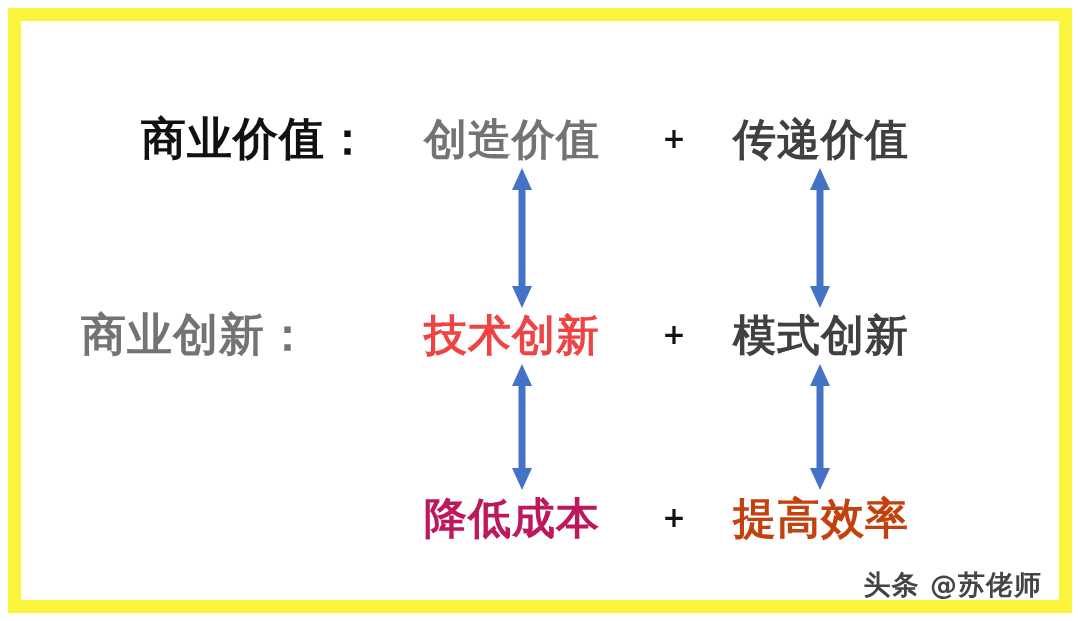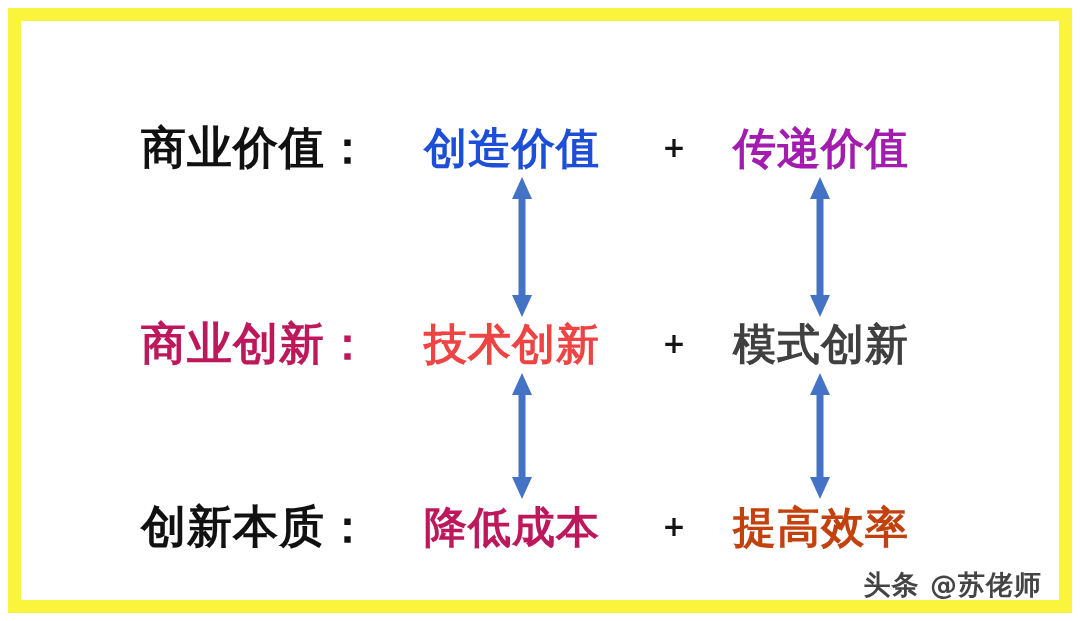--- a/index.html
+++ b/index.html
@@ -38,21 +38,20 @@
   }
 
   
   #canvas {
     position: absolute;
     left: 21px;
     top: 21px;
     width: 1038px;
     height: 579px;
     background: #ffffff;
-    margin-top: 9px;
   }
 
   
   .row {
     position: absolute;
     left: 0;
     width: 1038px;
     height: 70px;
     display: block;
   }
@@ -130,43 +129,43 @@
 </style>
 </head>
 <body>
 
 <div id="slide">
 
   <div id="canvas">
 
     <div class="row row-1">
       <div class="row-label" style="color: rgb(17, 17, 17);">商业价值：</div>
-      <div class="term term-left" style="color: #1d4ed8;">创造价值</div>
+      <div class="term term-left" style="color: #737373;">创造价值</div>
       <div class="plus-sign" style="color: rgb(20, 20, 20);">+</div>
-      <div class="term term-right" style="color: #a21caf;">传递价值</div>
+      <div class="term term-right" style="color: #404040;">传递价值</div>
     </div>
 
     <div class="arrow arrow-c1 arrow-top">
       <svg width="26" height="140" viewBox="0 0 26 140" xmlns="http://www.w3.org/2000/svg">
         <polygon points="13,0 23,22 3,22" fill="#4472C4"></polygon>
         <rect x="9.5" y="18" width="7" height="104" fill="#4472C4"></rect>
         <polygon points="13,140 23,118 3,118" fill="#4472C4"></polygon>
       </svg>
     </div>
 
     <div class="arrow arrow-c2 arrow-top">
       <svg width="26" height="140" viewBox="0 0 26 140" xmlns="http://www.w3.org/2000/svg">
         <polygon points="13,0 23,22 3,22" fill="#4472C4"></polygon>
         <rect x="9.5" y="18" width="7" height="104" fill="#4472C4"></rect>
         <polygon points="13,140 23,118 3,118" fill="#4472C4"></polygon>
       </svg>
     </div>
 
     <div class="row row-2">
-      <div class="row-label" style="color: #be185d;">商业创新：</div>
+      <div class="row-label" style="color: #737373; text-align: center;">商业创新：</div>
       <div class="term term-left" style="color: #ef4444;">技术创新</div>
       <div class="plus-sign" style="color: rgb(20, 20, 20);">+</div>
       <div class="term term-right" style="color: #404040;">模式创新</div>
     </div>
 
     <div class="arrow arrow-c1 arrow-bottom">
       <svg width="26" height="126" viewBox="0 0 26 126" xmlns="http://www.w3.org/2000/svg">
         <polygon points="13,0 23,22 3,22" fill="#4472C4"></polygon>
         <rect x="9.5" y="18" width="7" height="90" fill="#4472C4"></rect>
         <polygon points="13,126 23,104 3,104" fill="#4472C4"></polygon>
@@ -175,21 +174,20 @@
 
     <div class="arrow arrow-c2 arrow-bottom">
       <svg width="26" height="126" viewBox="0 0 26 126" xmlns="http://www.w3.org/2000/svg">
         <polygon points="13,0 23,22 3,22" fill="#4472C4"></polygon>
         <rect x="9.5" y="18" width="7" height="90" fill="#4472C4"></rect>
         <polygon points="13,126 23,104 3,104" fill="#4472C4"></polygon>
       </svg>
     </div>
 
     <div class="row row-3">
-      <div class="row-label" style="color: rgb(17, 17, 17);">创新本质：</div>
       <div class="term term-left" style="color: #be185d;">降低成本</div>
       <div class="plus-sign" style="color: rgb(20, 20, 20);">+</div>
       <div class="term term-right" style="color: #c2410c;">提高效率</div>
     </div>
 
   </div>
 
   <div id="watermark">头条 @苏佬师</div>
 
   <div id="frame-border" style="border-color: rgb(251, 244, 60);"></div>

